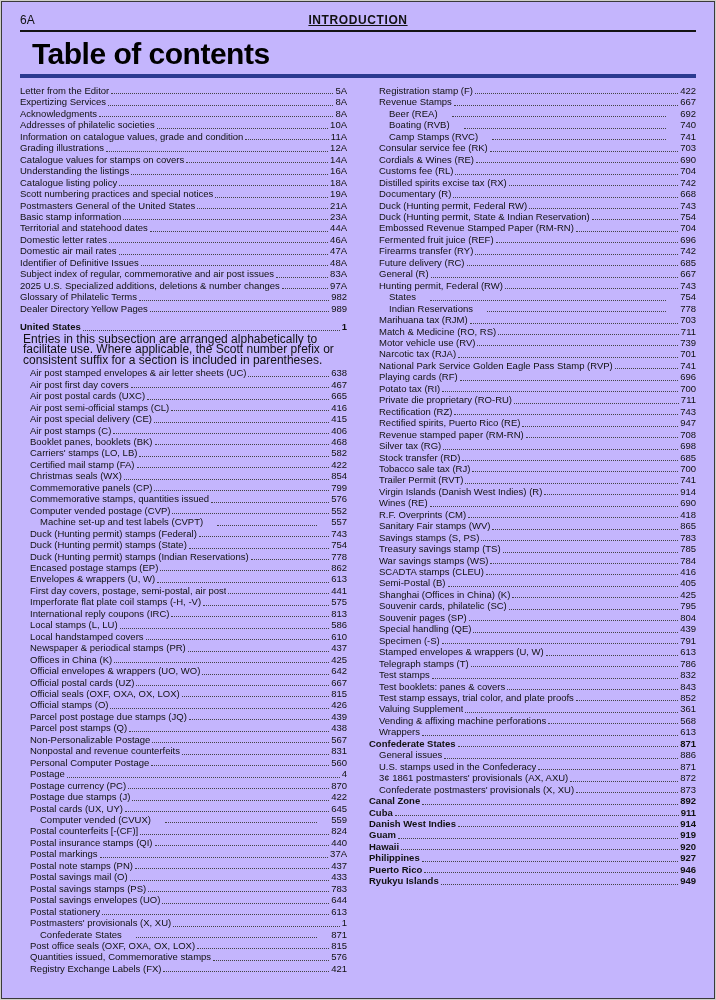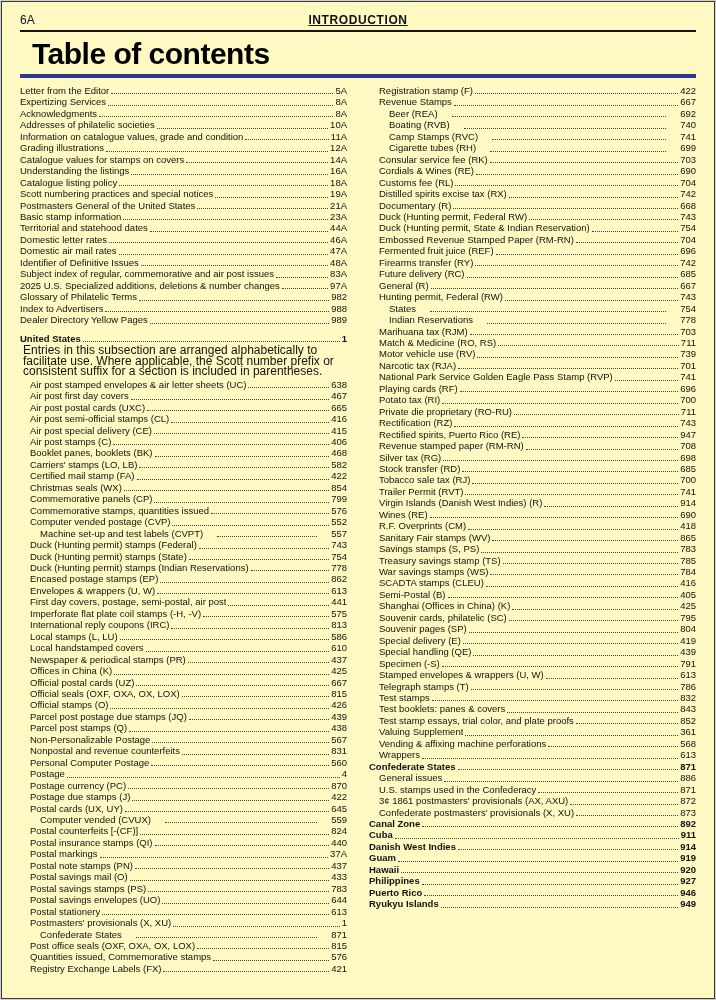--- a/index.html
+++ b/index.html
@@ -1,19 +1,19 @@
 <!DOCTYPE html>
 <html><head>
 <meta charset="utf-8">
 <style>
   * { margin:0; padding:0; box-sizing:border-box; }
   html,body { width:716px; height:1000px; }
   body { background:#cfcfc8; font-family:"Liberation Sans", sans-serif; color:#111; }
   .page {
-    position:absolute; inset:1px; background:#fef9c3;
+    position:absolute; inset:1px; background:#c4b5fd;
     border:1px solid #3a3a3a; padding:8px 18px 6px 18px; overflow:hidden;
   }
   .header { position:relative; border-bottom:2px solid #141414; padding:3px 0 5px 0; font-size:12px; height:22px; }
   .header .pageno { position:absolute; left:0; top:3px; font-weight:400; }
   .header .section { position:absolute; left:0; right:0; top:3px; text-align:center; font-weight:700; letter-spacing:.6px;text-decoration:underline; }
   h1.title { font-size:30px; font-weight:700; letter-spacing:-.5px; margin:5px 0 3px 12px; color:#000; }
   .title-rule { height:4px; background:#2b3a90; margin-bottom:7px; }
   .cols { display:flex; gap:22px; }
   .col { flex:1; min-width:0; }
   .toc-row { display:flex; align-items:flex-end; font-size:9.5px; line-height:11.45px; }
@@ -132,25 +132,20 @@
             <span class="t">2025 U.S. Specialized additions, deletions &amp; number changes</span>
             <span class="leader"></span>
             <span class="p">97A</span>
           </div>
           <div class="toc-row ind0">
             <span class="t">Glossary of Philatelic Terms</span>
             <span class="leader"></span>
             <span class="p">982</span>
           </div>
           <div class="toc-row ind0">
-            <span class="t">Index to Advertisers</span>
-            <span class="leader"></span>
-            <span class="p">988</span>
-          </div>
-          <div class="toc-row ind0">
             <span class="t">Dealer Directory Yellow Pages</span>
             <span class="leader"></span>
             <span class="p">989</span>
           </div>
         </div>
       <div class="gap"></div>
       <div class="toc-row b1">
         <span class="t">United States</span>
         <span class="leader"></span>
         <span class="p">1</span>
@@ -281,20 +276,25 @@
             <span class="t">Newspaper &amp; periodical stamps (PR)</span>
             <span class="leader"></span>
             <span class="p">437</span>
           </div>
           <div class="toc-row ind1">
             <span class="t">Offices in China (K)</span>
             <span class="leader"></span>
             <span class="p">425</span>
           </div>
           <div class="toc-row ind1">
+            <span class="t">Official envelopes &amp; wrappers (UO, WO)</span>
+            <span class="leader"></span>
+            <span class="p">642</span>
+          </div>
+          <div class="toc-row ind1">
             <span class="t">Official postal cards (UZ)</span>
             <span class="leader"></span>
             <span class="p">667</span>
           </div>
           <div class="toc-row ind1">
             <span class="t">Official seals (OXF, OXA, OX, LOX)</span>
             <span class="leader"></span>
             <span class="p">815</span>
           </div>
           <div class="toc-row ind1">
@@ -440,25 +440,20 @@
           <div class="toc-row ind2">
             <span class="t">Boating (RVB)</span>
             <span class="leader"></span>
             <span class="p">740</span>
           </div>
           <div class="toc-row ind2">
             <span class="t">Camp Stamps (RVC)</span>
             <span class="leader"></span>
             <span class="p">741</span>
           </div>
-          <div class="toc-row ind2">
-            <span class="t">Cigarette tubes (RH)</span>
-            <span class="leader"></span>
-            <span class="p">699</span>
-          </div>
           <div class="toc-row ind1">
             <span class="t">Consular service fee (RK)</span>
             <span class="leader"></span>
             <span class="p">703</span>
           </div>
           <div class="toc-row ind1">
             <span class="t">Cordials &amp; Wines (RE)</span>
             <span class="leader"></span>
             <span class="p">690</span>
           </div>
@@ -654,25 +649,20 @@
           </div>
           <div class="toc-row ind1">
             <span class="t">Souvenir cards, philatelic (SC)</span>
             <span class="leader"></span>
             <span class="p">795</span>
           </div>
           <div class="toc-row ind1">
             <span class="t">Souvenir pages (SP)</span>
             <span class="leader"></span>
             <span class="p">804</span>
-          </div>
-          <div class="toc-row ind1">
-            <span class="t">Special delivery (E)</span>
-            <span class="leader"></span>
-            <span class="p">419</span>
           </div>
           <div class="toc-row ind1">
             <span class="t">Special handling (QE)</span>
             <span class="leader"></span>
             <span class="p">439</span>
           </div>
           <div class="toc-row ind1">
             <span class="t">Specimen (-S)</span>
             <span class="leader"></span>
             <span class="p">791</span>

